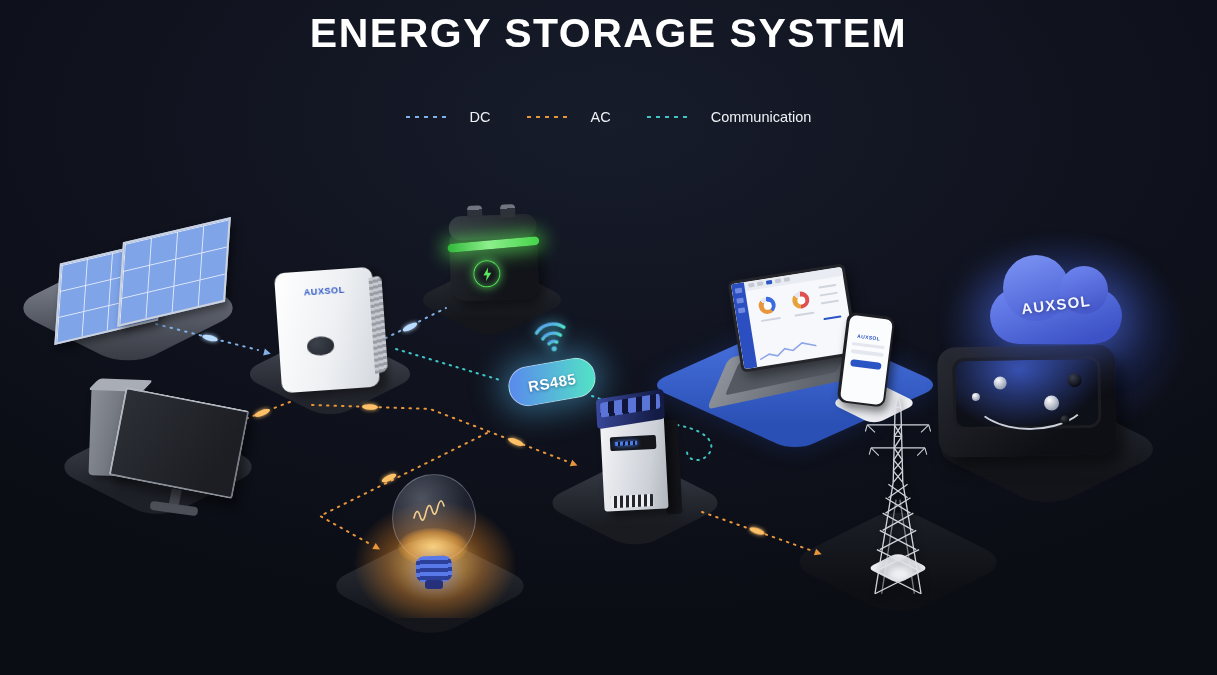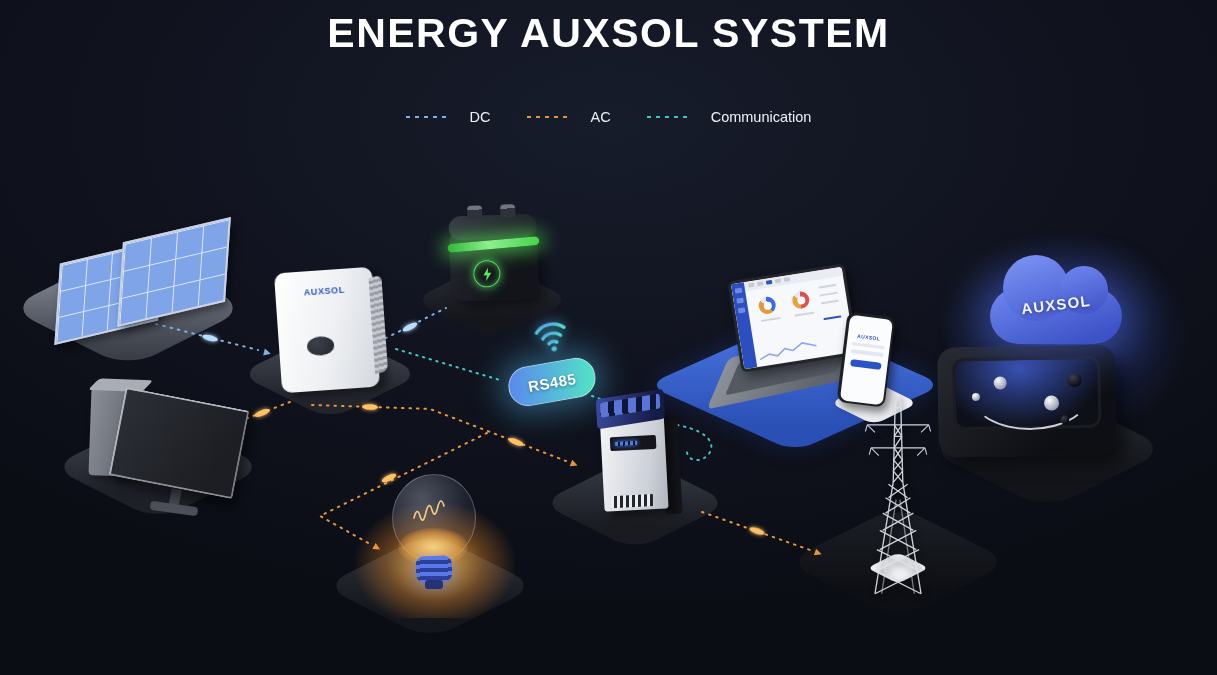--- a/index.html
+++ b/index.html
@@ -157,21 +157,21 @@
   .orb.o3{left:16px;top:32px;width:8px;height:8px;}
   .knob{position:absolute;border-radius:50%;background:radial-gradient(circle at 35% 30%,#3a3d46,#0a0b0f 70%);}
   .knob.k1{left:112px;top:14px;width:14px;height:14px;}
   .knob.k2{left:104px;top:56px;width:9px;height:9px;}
 </style>
 </head>
 <body>
 
 <div class="stage">
 
-  <h1 class="title">ENERGY AUXSOL SYSTEM</h1>
+  <h1 class="title">ENERGY STORAGE SYSTEM</h1>
 
   <div class="legend">
     <div class="legend-item">
       <span class="dash dc"></span>
       <span>DC</span>
     </div>
     <div class="legend-item">
       <span class="dash ac"></span>
       <span>AC</span>
     </div>

